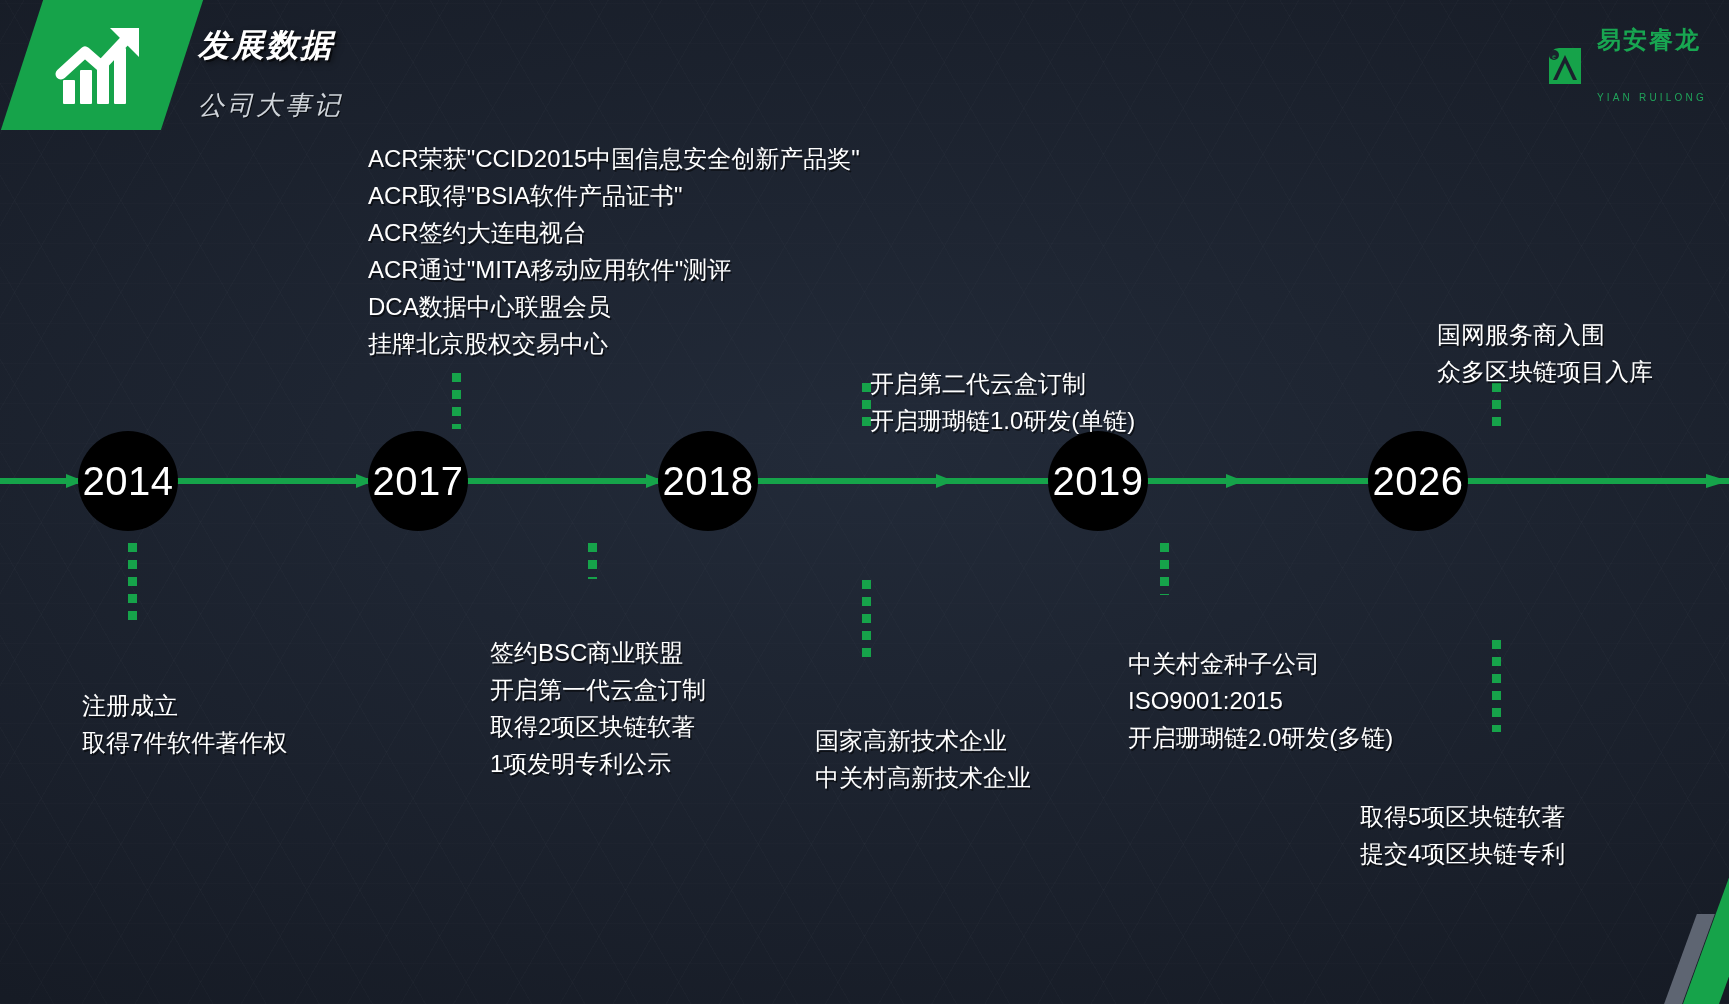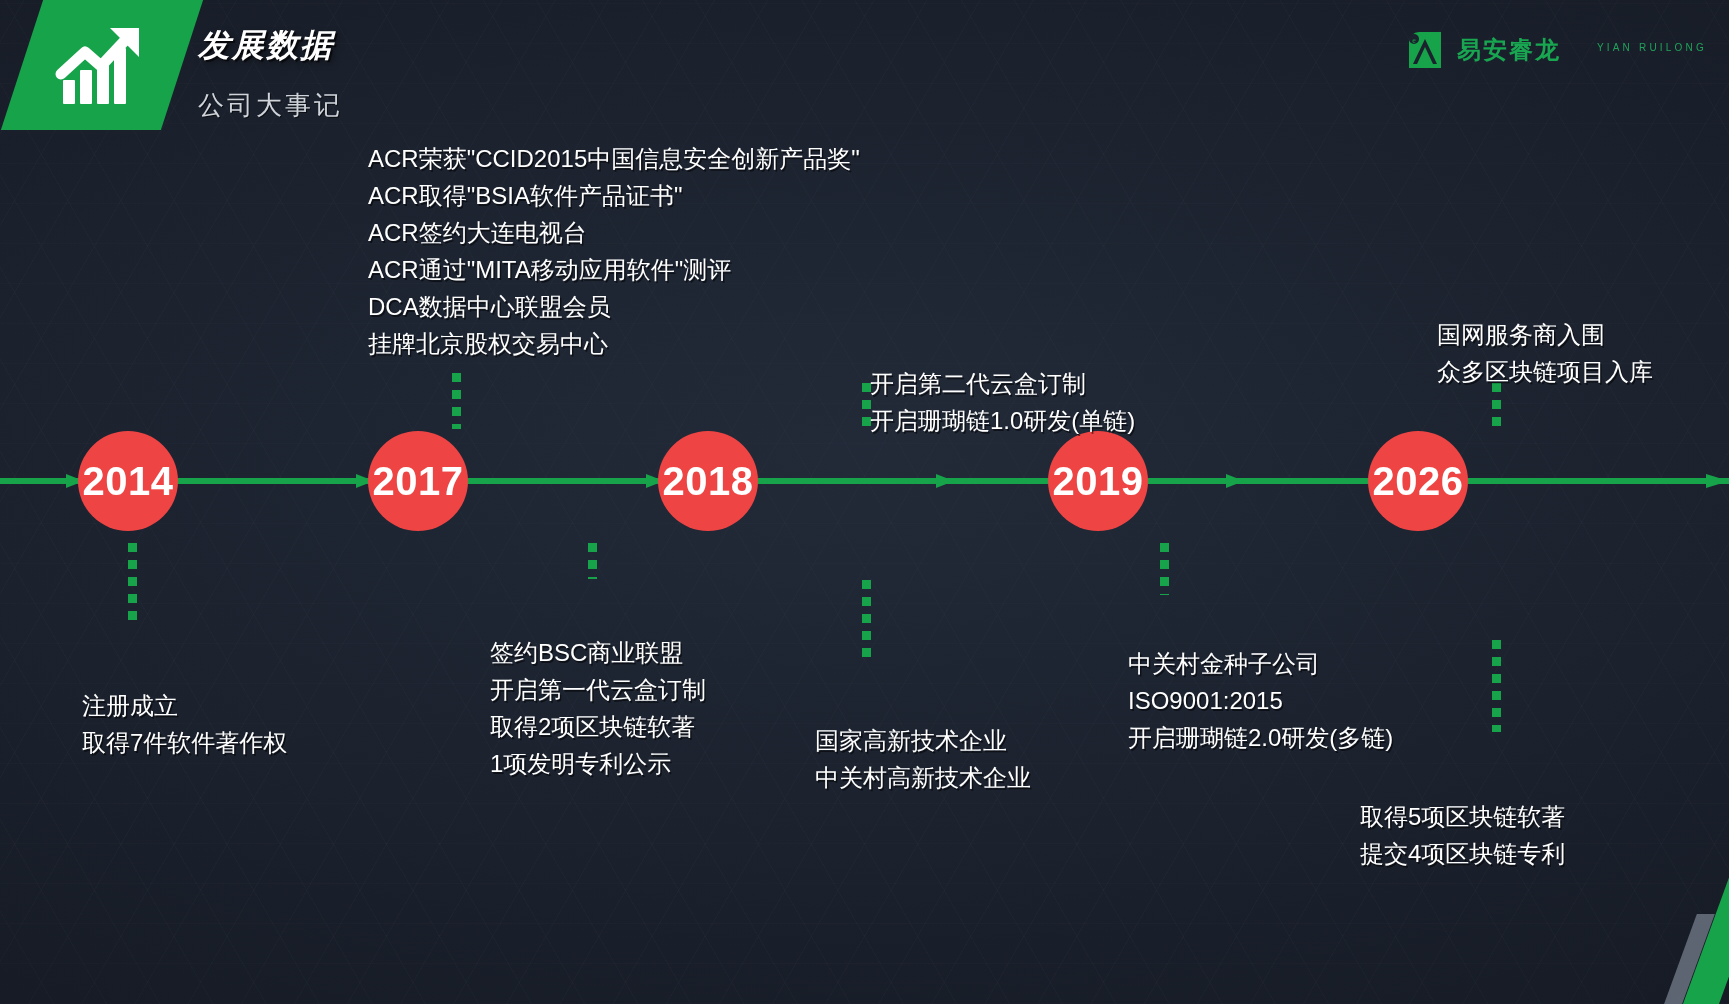--- a/index.html
+++ b/index.html
@@ -41,44 +41,44 @@
     position:absolute;left:55px;top:22px;width:95px;height:90px;z-index:5;
   }
   #header-title{
     position:absolute;left:198px;top:24px;z-index:5;
     font-size:32px;font-weight:bold;font-style:italic;letter-spacing:2px;
     color:#ffffff;
     text-shadow:2px 2px 0 rgba(0,0,0,.55), 3px 3px 6px rgba(0,0,0,.5);
   }
   #header-subtitle{
     position:absolute;left:198px;top:88px;z-index:5;
-    font-size:26px;letter-spacing:3px;
+    font-size:26px;font-style:italic;letter-spacing:3px;
     color:#cfd4da;
     text-shadow:1px 1px 0 rgba(0,0,0,.6);
   }
   
   #logo{
     position:absolute;right:22px;top:28px;z-index:5;
     display:flex;align-items:center;gap:10px;
   }
   #logo-mark{width:44px;height:44px;}
-  #logo-text{display:flex;flex-direction:row;line-height:1;gap:36px;}
+  #logo-text{display:flex;flex-direction:column;line-height:1;gap:36px;}
   #logo-name{font-size:24px;color:#18a651;letter-spacing:2px;font-weight:bold;}
   #logo-pinyin{font-size:10px;color:#20a35a;letter-spacing:3.2px;margin-top:5px;}
 
   
   #timeline-axis{
     position:absolute;left:0;top:474px;width:1729px;height:14px;z-index:2;
   }
   .node{
     position:absolute;z-index:5;
     width:100px;height:100px;border-radius:50%;
-    background:#ef4444;
+    background:#000000;
     display:flex;align-items:center;justify-content:center;
-    font-size:40px;font-weight:bold;color:#ffffff;
+    font-size:40px;font-weight:normal;color:#ffffff;
     letter-spacing:.5px;
     box-shadow:0 0 0 0 rgba(0,0,0,0);
   }
   .dots{
     position:absolute;z-index:4;width:9px;
     background-image:linear-gradient(#16a34a 55%, transparent 55%);
     background-size:9px 17px;
   }
   .note{
     position:absolute;z-index:5;

